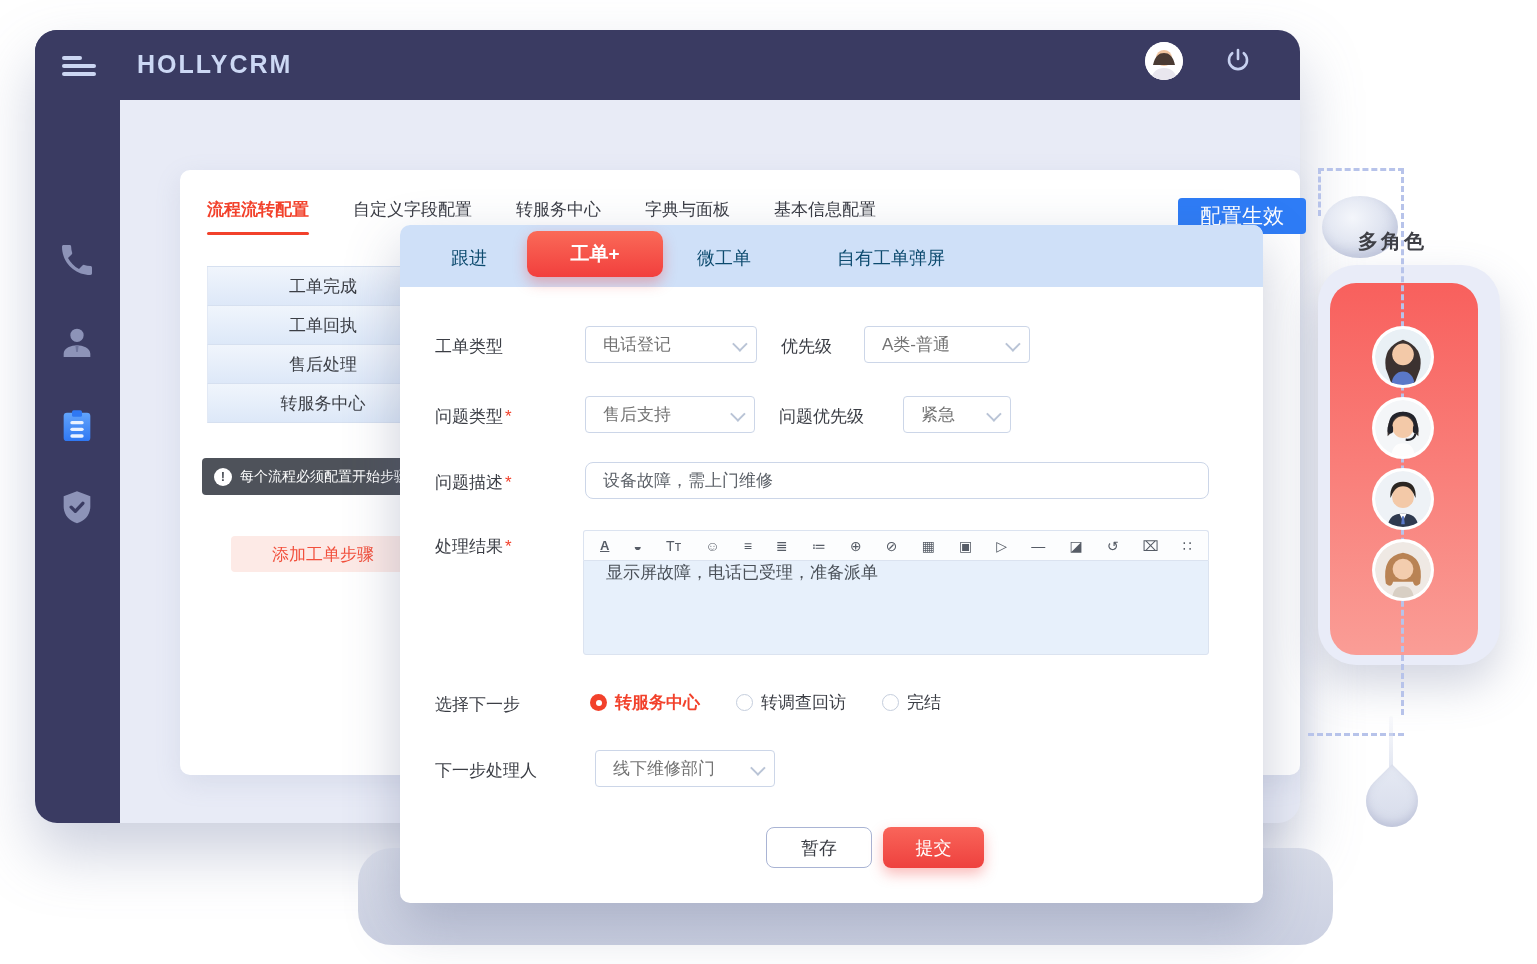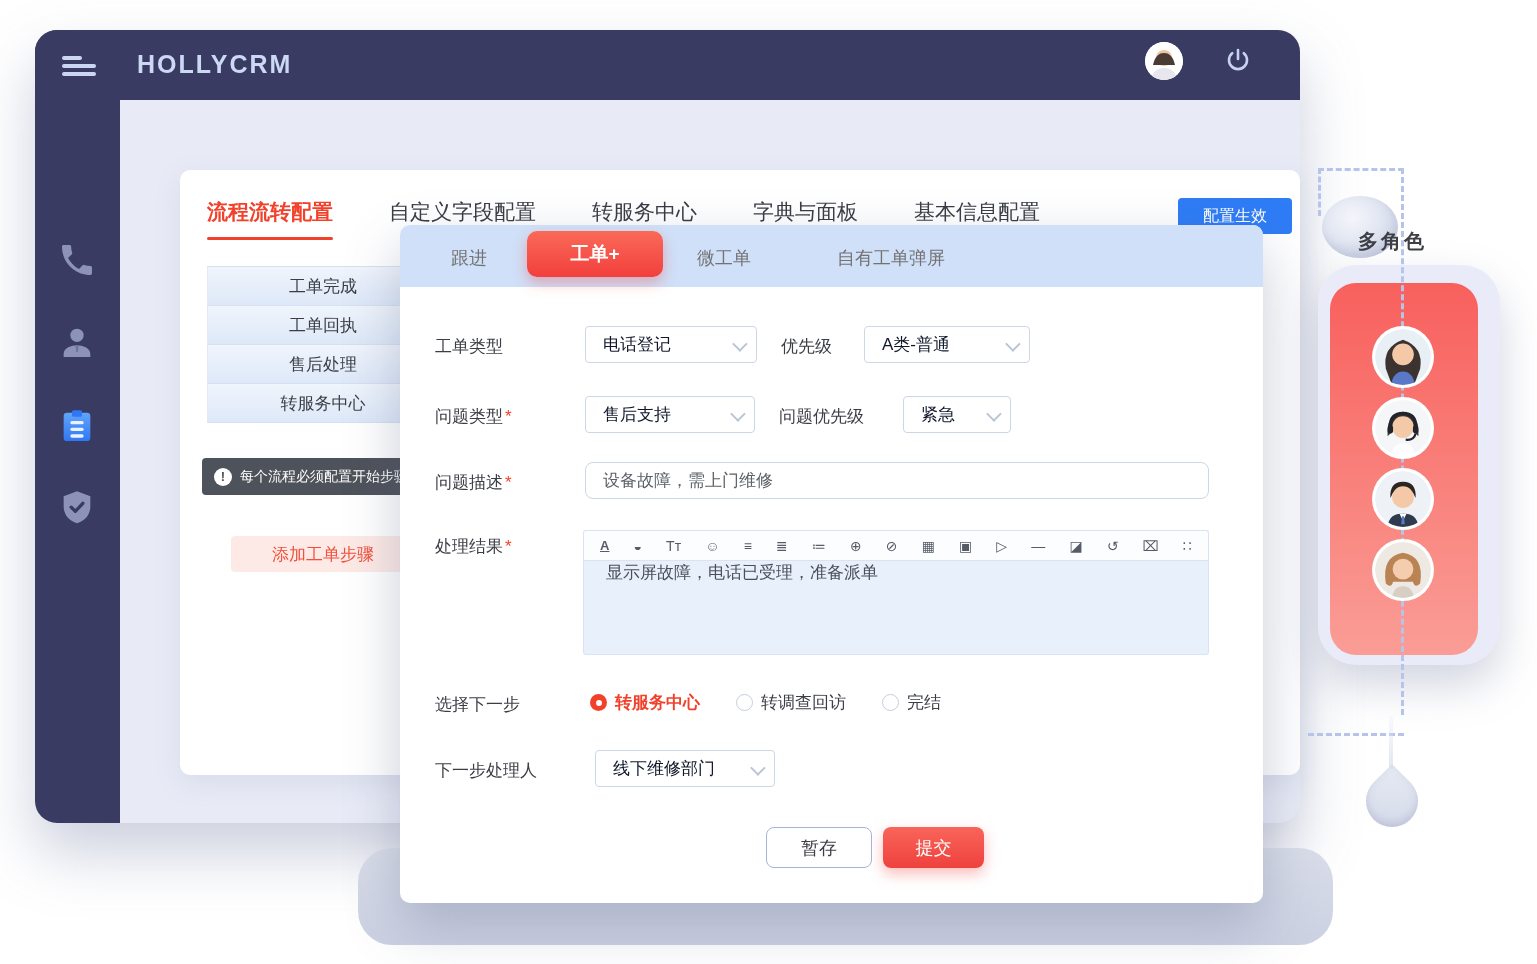--- a/index.html
+++ b/index.html
@@ -24,27 +24,27 @@
   .hdr-avatar{position:absolute;left:1110px;top:12px;width:38px;height:38px;border-radius:50%;
     background:#fff;overflow:hidden;}
   .hdr-power{position:absolute;left:1188px;top:16px;width:30px;height:30px;}
 
   .side-ico{position:absolute;left:22px;width:40px;height:40px;}
   .side-ico svg{width:40px;height:40px;}
 
   
   .config-card{position:absolute;left:145px;top:140px;width:1120px;height:605px;
     background:#fff;border-radius:10px;box-shadow:0 8px 26px rgba(130,140,180,.16);}
-  .cfg-tabs{position:absolute;left:27px;top:28px;display:flex;gap:56px;font-size:21px;color:#3a3c44;align-items:flex-end;}
+  .cfg-tabs{position:absolute;left:27px;top:28px;display:flex;gap:44px;font-size:17px;color:#3a3c44;align-items:flex-end;}
   .cfg-tab{position:relative;padding-bottom:14px;cursor:pointer;white-space:nowrap;}
   .cfg-tab.active{color:#f2412b;font-weight:bold;}
   .cfg-tab.active::after{content:"";position:absolute;left:0;right:0;bottom:0;height:3px;
     background:#f2412b;border-radius:2px;}
-  .apply-btn{position:absolute;left:998px;top:28px;width:114px;height:36px;background:#2e7cf6;
-    border-radius:4px;color:#fff;font-size:16px;display:flex;align-items:center;justify-content:center;cursor:pointer;}
+  .apply-btn{position:absolute;left:998px;top:28px;width:128px;height:36px;background:#2e7cf6;
+    border-radius:4px;color:#fff;font-size:21px;display:flex;align-items:center;justify-content:center;cursor:pointer;}
 
   .flow-list{position:absolute;left:27px;top:96px;width:231px;border-top:1px solid #d6e0f0;}
   .flow-row{height:38px;border-bottom:1px solid #d6e0f0;border-left:1px solid #e2e9f5;
     background:linear-gradient(180deg,#f0f5fc 0%,#dde8f8 100%);
     display:flex;align-items:center;justify-content:center;font-size:17px;color:#3b3e45;cursor:pointer;}
 
   .flow-tip{position:absolute;left:22px;top:288px;width:234px;height:37px;background:#4e525a;
     border-radius:4px;display:flex;align-items:center;gap:8px;padding-left:12px;box-sizing:border-box;}
   .flow-tip .bang{width:18px;height:18px;border-radius:50%;background:#fff;color:#4e525a;
     font-weight:bold;font-size:13px;display:flex;align-items:center;justify-content:center;flex:0 0 18px;}
@@ -55,31 +55,31 @@
 
   
   .stack-layer{position:absolute;left:358px;top:848px;width:975px;height:97px;border-radius:34px;
     background:linear-gradient(180deg,#d9dde9 0%,#ccd1e2 100%);}
 
   
   .modal{position:absolute;left:400px;top:225px;width:863px;height:678px;background:#fff;
     border-radius:10px;box-shadow:0 22px 55px rgba(80,90,130,.30);}
   .modal-tabbar{position:absolute;left:0;top:0;width:100%;height:62px;background:#cfe0f8;
     border-radius:10px 10px 0 0;}
-  .mtab{position:absolute;top:21px;font-size:18px;color:#737373;cursor:pointer;white-space:nowrap;}
+  .mtab{position:absolute;top:21px;font-size:18px;color:#0c4a6e;cursor:pointer;white-space:nowrap;}
   .mtab-pill{position:absolute;left:127px;top:6px;width:136px;height:46px;border-radius:10px;
     background:linear-gradient(180deg,#fa6a58 0%,#f23f3d 100%);color:#fff;font-size:19px;font-weight:bold;
     display:flex;align-items:center;justify-content:center;cursor:pointer;
     box-shadow:0 6px 14px rgba(242,63,61,.35);}
 
   .f-label{position:absolute;font-size:17px;color:#3b3e45;white-space:nowrap;}
   .f-label .req{color:#f2412b;margin-left:2px;}
   .sel{position:absolute;height:37px;border:1px solid #ccd6e8;border-radius:4px;background:#fff;
     display:flex;align-items:center;box-sizing:border-box;padding:0 20px 0 17px;
-    font-size:17px;color:#0f172a;cursor:pointer;}
+    font-size:17px;color:#737373;cursor:pointer;}
   .sel .chev{position:absolute;right:12px;top:13px;width:9px;height:9px;border-right:2px solid #b9c4d6;
     border-bottom:2px solid #b9c4d6;transform:rotate(45deg) translateY(-2px);}
   .txt-input{position:absolute;height:37px;border:1px solid #ccd6e8;border-radius:8px;background:#fff;
     box-sizing:border-box;display:flex;align-items:center;padding:0 17px;font-size:17px;color:#5d6269;cursor:text;}
 
   .editor{position:absolute;left:183px;top:305px;width:626px;}
   .editor-toolbar{height:30px;background:#fcfdfe;border:1px solid #dbe3f0;border-bottom:none;
     border-radius:3px 3px 0 0;display:flex;align-items:center;justify-content:space-between;
     padding:0 16px;box-sizing:border-box;}
   .tool-ico{font-size:14px;color:#565c66;cursor:pointer;line-height:1;}

